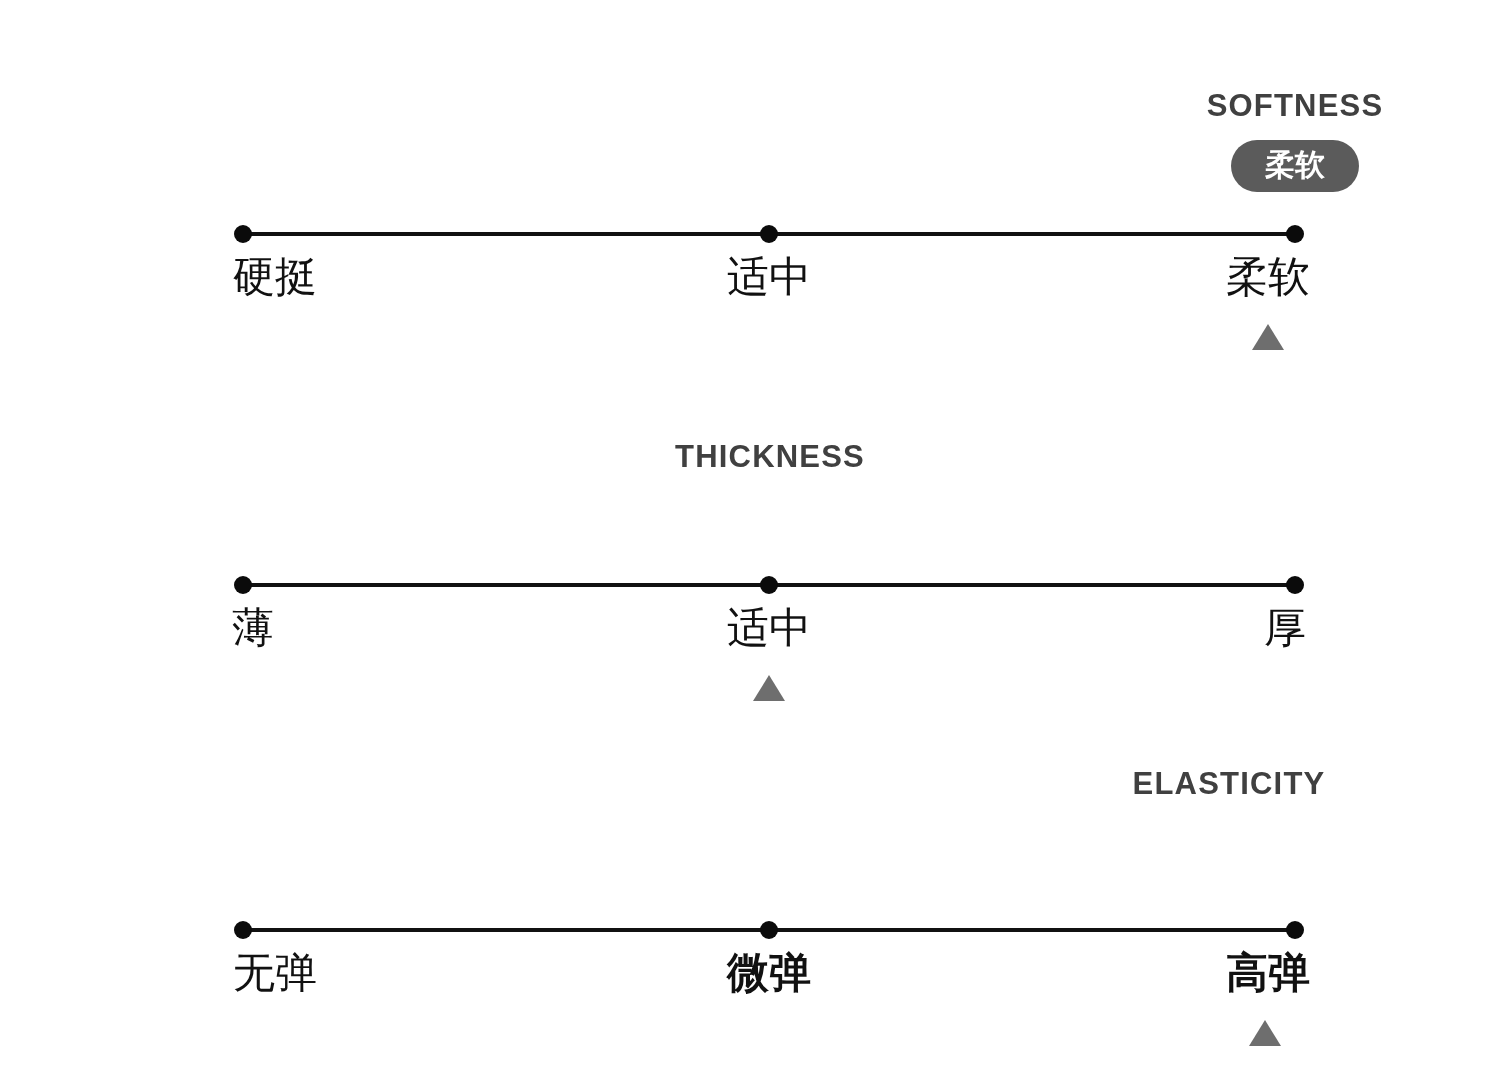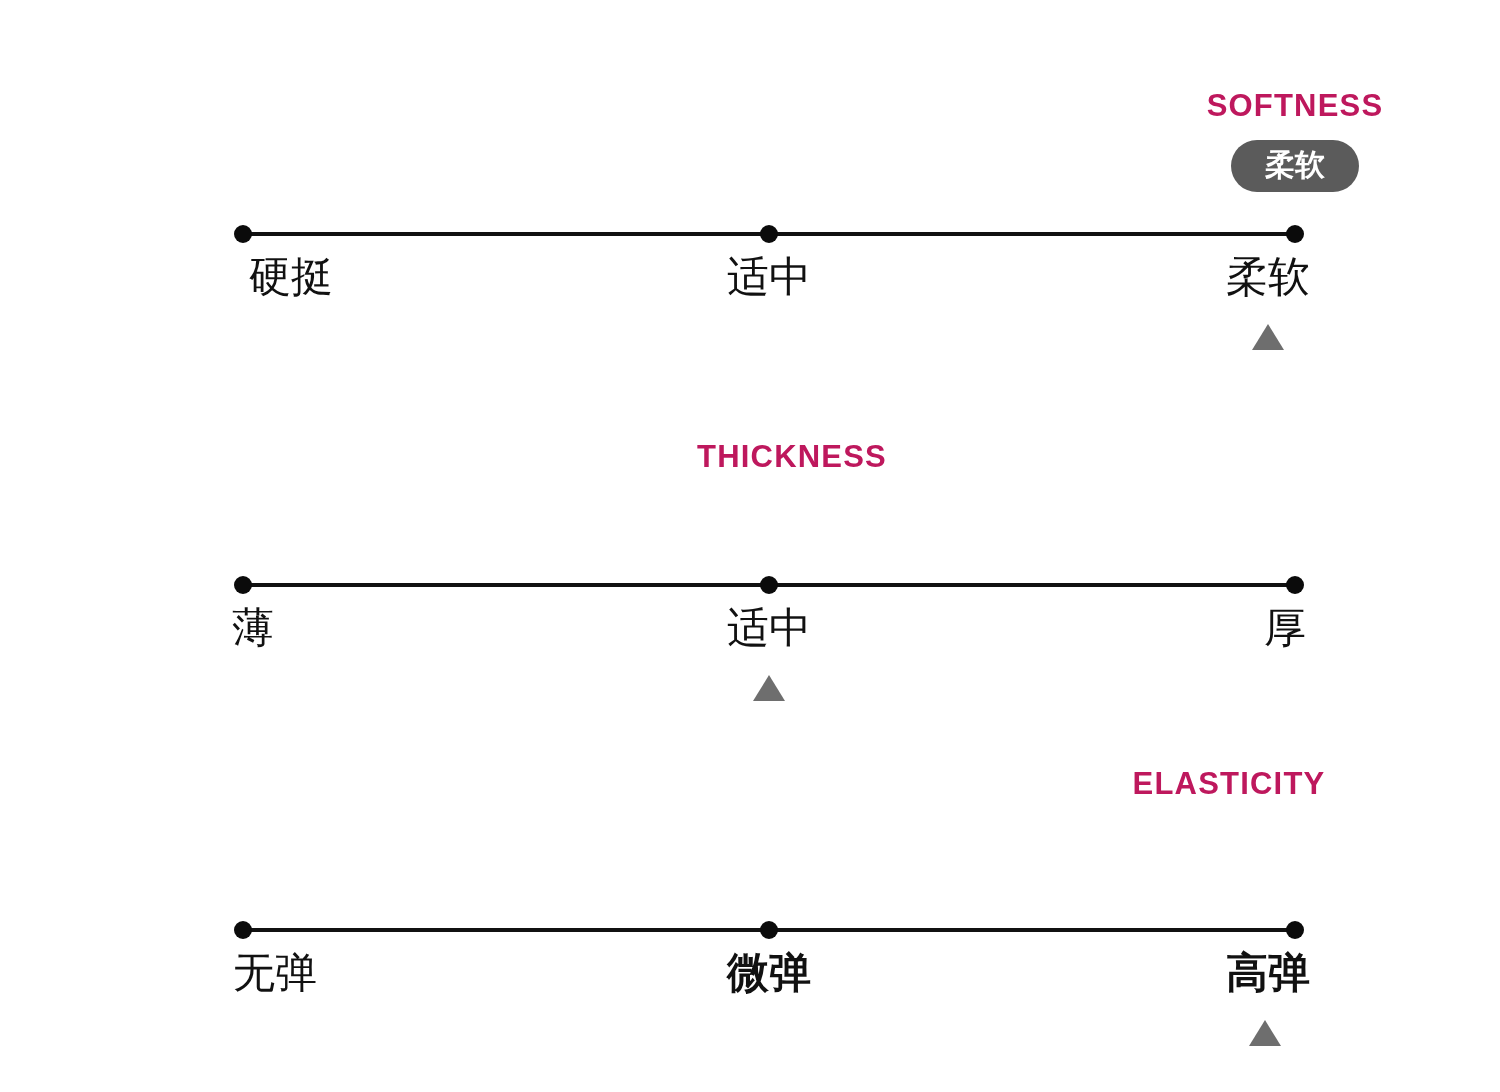--- a/index.html
+++ b/index.html
@@ -34,21 +34,21 @@
     position: absolute;
     display: flex;
     flex-direction: column;
     align-items: center;
   }
   .attr-title {
     font-size: 31px;
     font-weight: 700;
     letter-spacing: 1.2px;
     line-height: 1;
-    color: #be185d;
+    color: #404040;
     white-space: nowrap;
     font-family: "Liberation Sans", "DejaVu Sans", sans-serif;
   }
   .attr-pill {
     margin-top: 19px;
     background: #5b5b5b;
     color: #ffffff;
     border-radius: 28px;
     padding: 9px 34px 11px 34px;
     font-size: 30px;
@@ -120,31 +120,31 @@
       <div class="attr-pill">柔软</div>
     </div>
 
     <div class="scale" style="top:234px;">
       <div class="scale-track"></div>
 
       <div class="scale-dot d-left"></div>
       <div class="scale-dot d-mid"></div>
       <div class="scale-dot d-right"></div>
 
-      <div class="scale-label" style="left:48px;">硬挺</div>
+      <div class="scale-label" style="left:32px;">硬挺</div>
       <div class="scale-label" style="left:526px;">适中</div>
       <div class="scale-label" style="left:1025px;">柔软</div>
 
       <div class="marker-tri" style="left:1025px; top:90px;"></div>
     </div>
   </div>
 
   <div class="attr-block" style="top:0;">
 
-    <div class="attr-head" style="left:607px; top:441px; width:370px;">
+    <div class="attr-head" style="left:585px; top:441px; width:370px;">
       <div class="attr-title">THICKNESS</div>
     </div>
 
     <div class="scale" style="top:585px;">
       <div class="scale-track"></div>
 
       <div class="scale-dot d-left"></div>
       <div class="scale-dot d-mid"></div>
       <div class="scale-dot d-right"></div>
 

